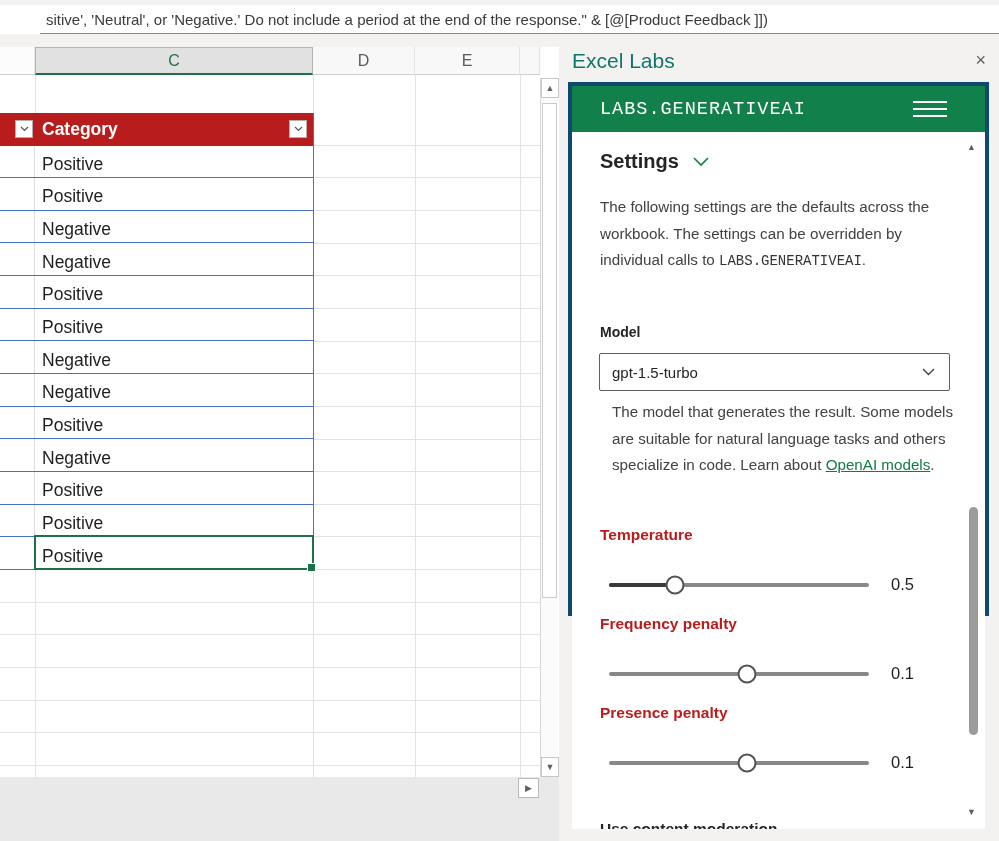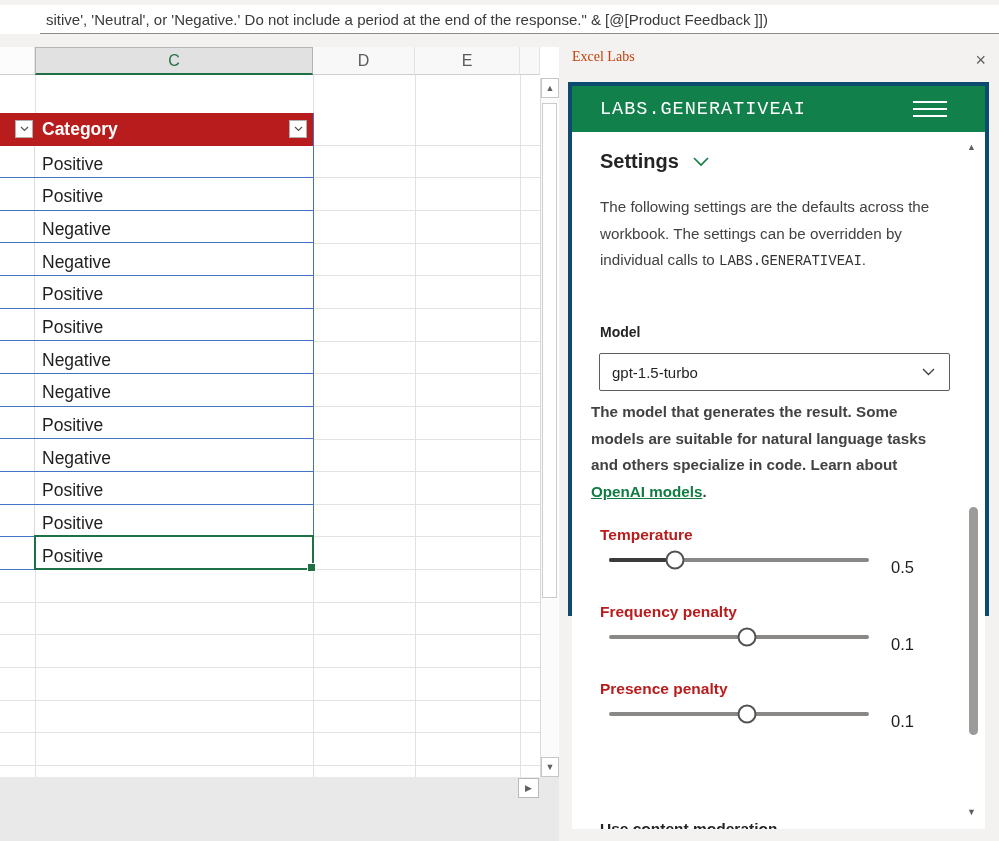--- a/index.html
+++ b/index.html
@@ -56,21 +56,21 @@
       box-sizing:border-box;color:#606060;font-size:9px;display:flex;align-items:center;justify-content:center;}
   .vs-up{top:0;} .vs-down{bottom:0;}
   .vs-thumb{position:absolute;left:1px;top:25px;width:15px;height:495px;background:#fff;border:1px solid #cccccc;box-sizing:border-box;}
   .bottom-strip{position:absolute;left:0;top:777px;width:560px;height:64px;background:#e9e9e9;z-index:2;}
   .hs-right{position:absolute;left:518px;top:1px;width:21px;height:20px;background:#fff;
       border:1px solid #b9b9b9;box-sizing:border-box;color:#606060;font-size:9px;
       display:flex;align-items:center;justify-content:center;}
 
   
   .panel{position:absolute;left:559px;top:46px;width:440px;height:795px;background:#f3f2f1;z-index:5;}
-  .panel-title{position:absolute;left:13px;top:3px;font-size:14px;color:#c2410c;font-family:Liberation Serif, serif;}
+  .panel-title{position:absolute;left:13px;top:3px;font-size:21px;color:#0f766e;}
   .panel-close{position:absolute;right:13px;top:5px;font-size:18px;color:#5f5f5f;line-height:18px;}
   .panel-card{position:absolute;left:9px;top:36px;width:421px;height:534px;background:#fff;
       border:4px solid #0c4a6e;box-sizing:border-box;}
   .banner{height:46px;background:#12804A;display:flex;align-items:center;position:relative;}
   .banner-text{margin-left:28px;font-family:"Liberation Mono",monospace;font-size:18.5px;
       color:#fff;letter-spacing:1px;}
   .menu-icon{position:absolute;right:38px;top:15px;width:34px;}
   .menu-icon span{display:block;height:2px;background:#fff;margin-bottom:5px;}
   .menu-icon span:last-child{margin-bottom:0;}
   .card-body{position:relative;height:697px;background:#fff;overflow:hidden;}
@@ -78,27 +78,27 @@
   .settings-head{position:absolute;left:28px;top:18px;font-size:20px;font-weight:700;color:#242424;
       display:flex;align-items:center;gap:14px;}
   .para{position:absolute;font-size:15.2px;line-height:26.5px;color:#424242;}
   .settings-desc{left:28px;top:62px;width:360px;}
   .mono-inline{font-family:"Liberation Mono",monospace;font-size:14px;color:#333;}
   .model-label{position:absolute;left:28px;top:192px;font-size:14px;font-weight:600;color:#242424;}
   .dropdown{position:absolute;left:27px;top:221px;width:351px;height:38px;border:1px solid #605e5c;
       border-radius:2px;box-sizing:border-box;background:#fff;display:flex;align-items:center;}
   .dropdown-text{flex:1;margin-left:12px;font-size:15px;color:#242424;}
   .dropdown-chevron{margin-right:14px;display:flex;}
-  .model-desc{left:19px;top:267px;width:358px;font-weight:bold;}
+  .model-desc{left:40px;top:267px;width:358px;}
   .green-link{color:#107C41;text-decoration:underline;}
 
   .sliders{position:absolute;left:28px;top:394px;width:360px;}
   .slider-block{margin-bottom:16px;}
   .slider-label{font-size:15.5px;font-weight:600;color:#b91c1c;height:20px;}
-  .slider-row{display:flex;margin-top:12px;height:29px;}
+  .slider-row{display:flex;align-items:center;margin-top:24px;height:29px;}
   .slider-track{position:relative;width:260px;height:4px;background:#8a8886;border-radius:2px;margin-left:9px;}
   .slider-fill{position:absolute;left:0;top:0;height:4px;border-radius:2px;}
   .slider-thumb{position:absolute;top:50%;width:19px;height:19px;border-radius:50%;background:#fff;
       border:2px solid #545250;box-sizing:border-box;transform:translate(-50%,-50%);}
   .slider-value{margin-left:22px;font-size:16.5px;color:#1f1f1f;}
   .clipped-label{position:absolute;left:28px;top:688px;font-size:15.5px;font-weight:600;color:#242424;}
 
   .ps-arrow{position:absolute;right:9px;font-size:9px;color:#5f5f5f;}
   .ps-up{top:10px;} .ps-down{bottom:12px;}
   .ps-thumb{position:absolute;right:7px;top:375px;width:9px;height:228px;background:#9d9b99;border-radius:4.5px;}

